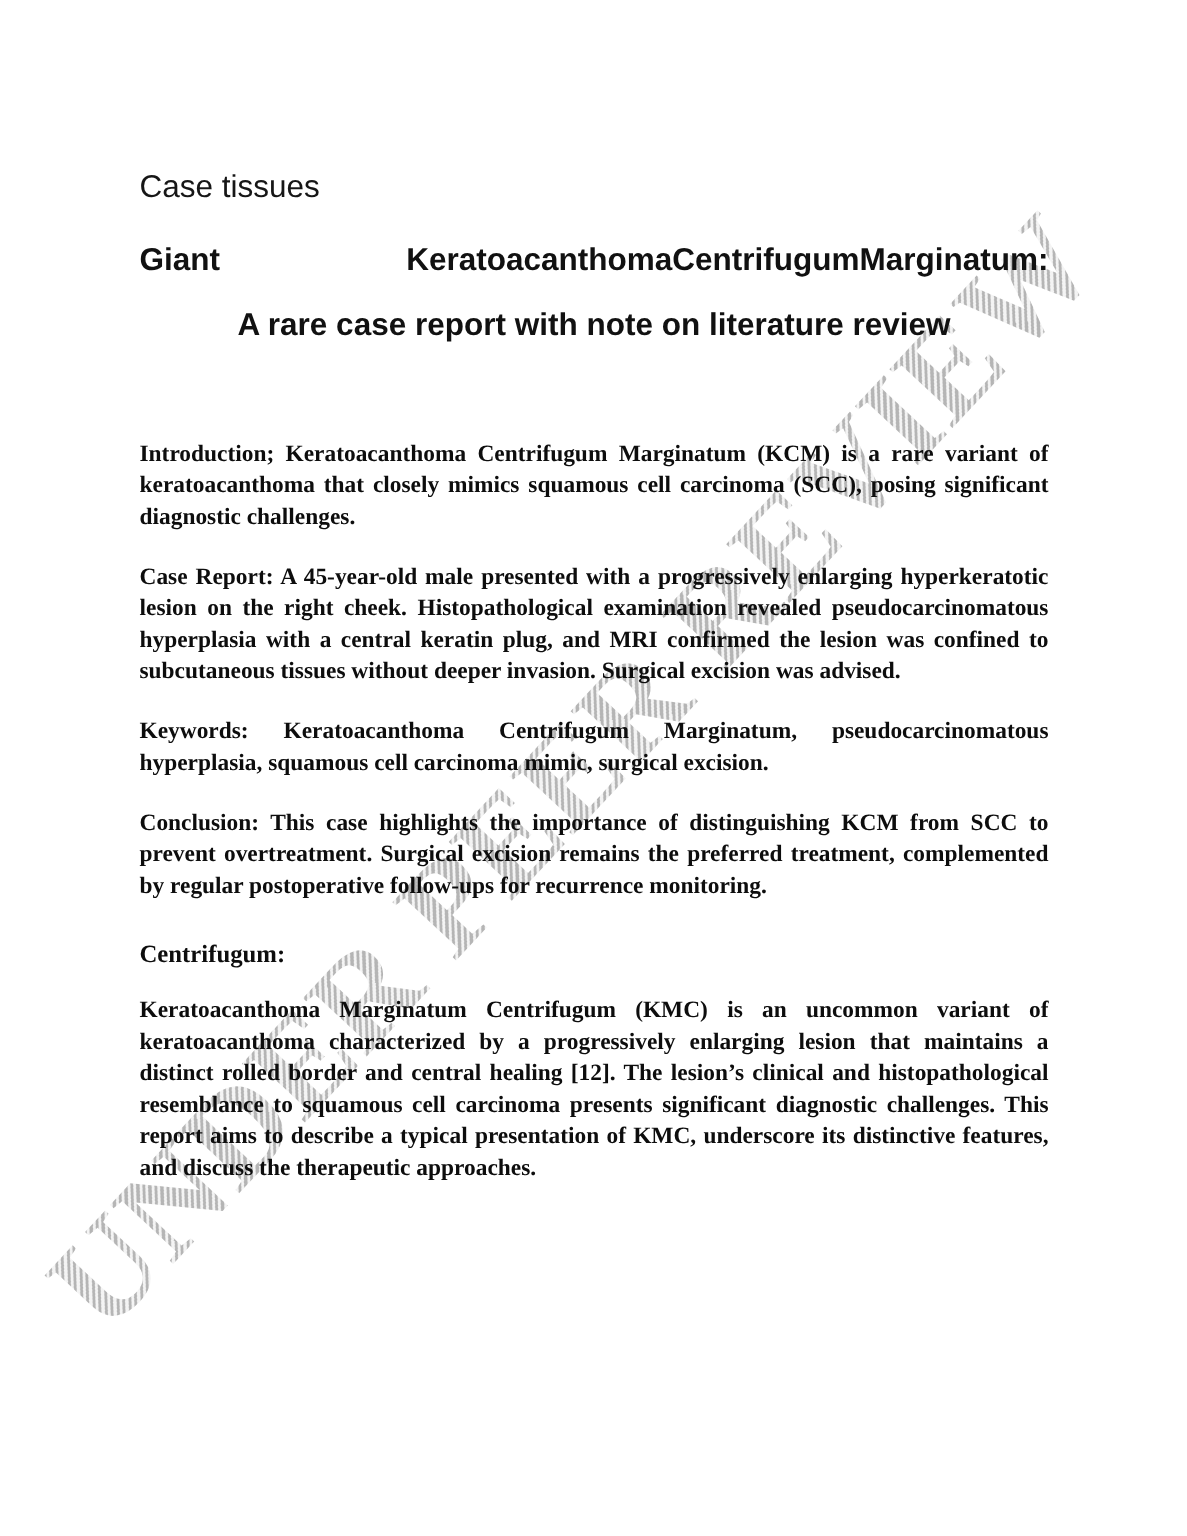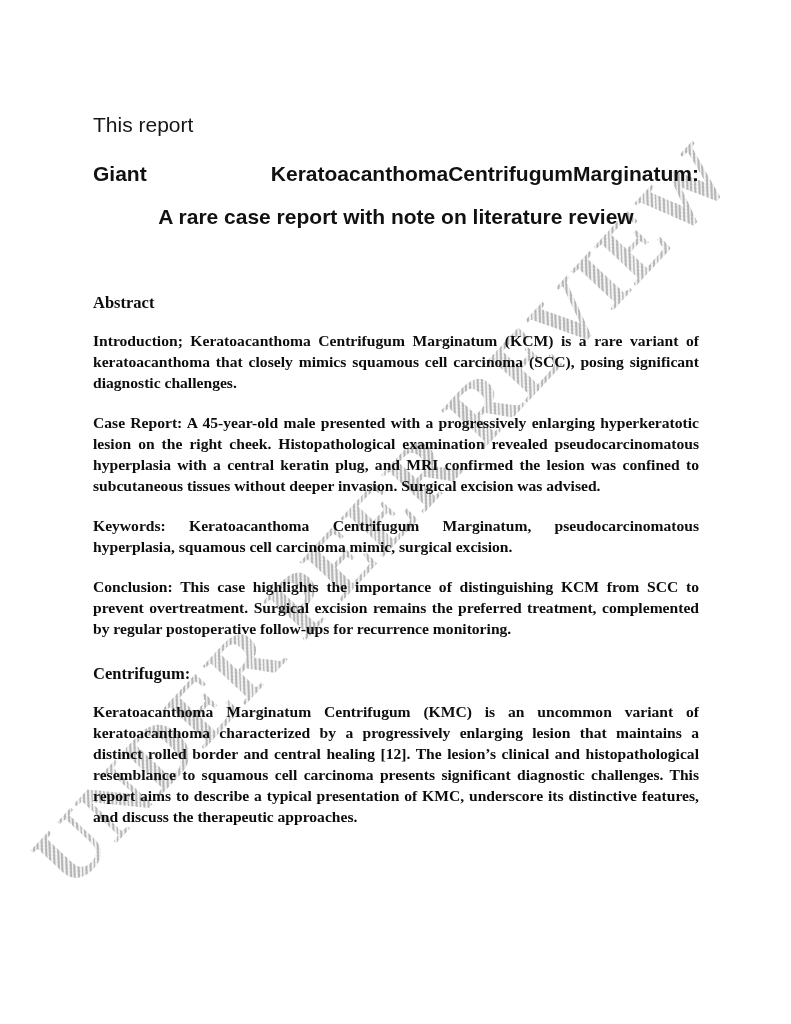--- a/index.html
+++ b/index.html
@@ -96,28 +96,27 @@
 </style>
 </head>
 <body>
 
 <div class="page">
 
   <div class="watermark">UNDER PEER REVIEW</div>
 
   <div class="content">
 
-    <h2 class="kicker">This report</h2>
+    <h2 class="kicker">Case tissues</h2>
 
     <h1 class="title">
       <span class="title-line justified">Giant KeratoacanthomaCentrifugumMarginatum:</span>
       <span class="title-line">A rare case report with note on literature review</span>
     </h1>
 
-    <h3 class="section-heading">Abstract</h3>
 
     <p class="body-para">Introduction; Keratoacanthoma Centrifugum Marginatum (KCM) is a rare variant of keratoacanthoma that closely mimics squamous cell carcinoma (SCC), posing significant diagnostic challenges.</p>
 
     <p class="body-para">Case Report: A 45-year-old male presented with a progressively enlarging hyperkeratotic lesion on the right cheek. Histopathological examination revealed pseudocarcinomatous hyperplasia with a central keratin plug, and MRI confirmed the lesion was confined to subcutaneous tissues without deeper invasion. Surgical excision was advised.</p>
 
     <p class="body-para">Keywords: Keratoacanthoma Centrifugum Marginatum, pseudocarcinomatous hyperplasia, squamous cell carcinoma mimic, surgical excision.</p>
 
     <p class="body-para">Conclusion: This case highlights the importance of distinguishing KCM from SCC to prevent overtreatment. Surgical excision remains the preferred treatment, complemented by regular postoperative follow-ups for recurrence monitoring.</p>
 
     <h3 class="section-heading intro">Centrifugum:</h3>

